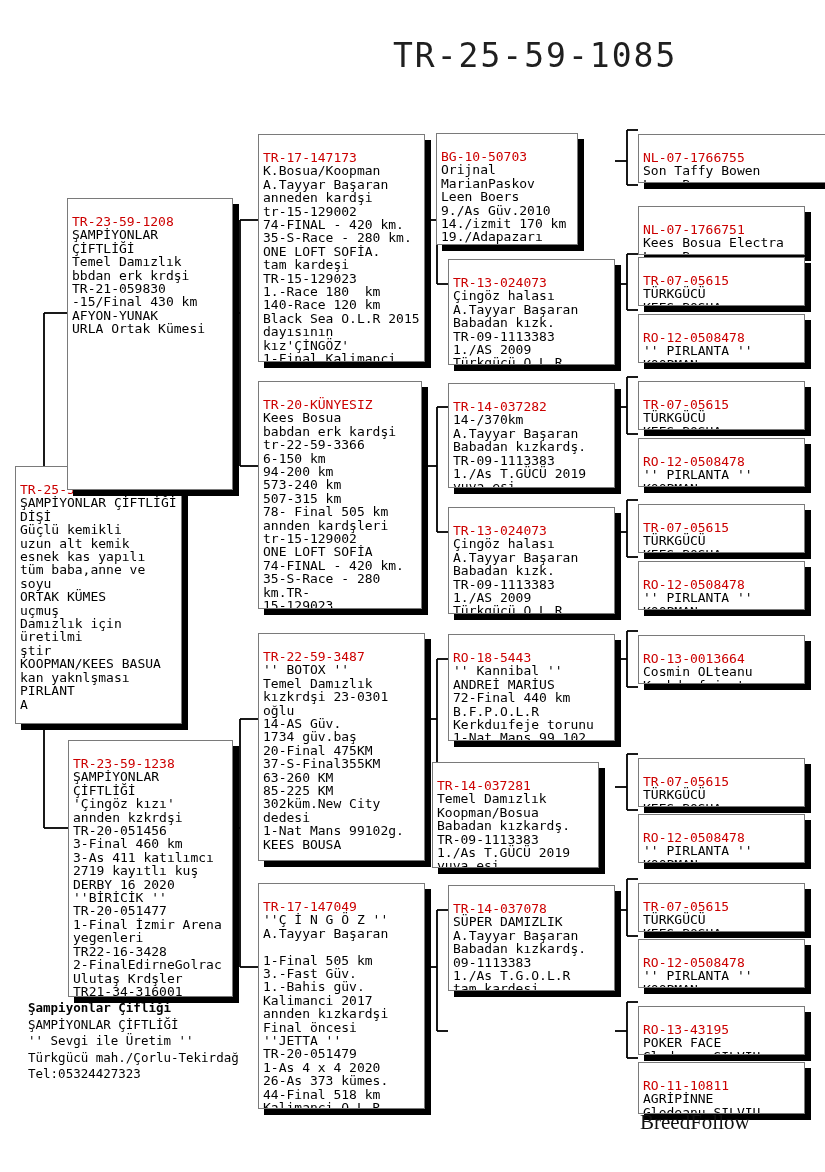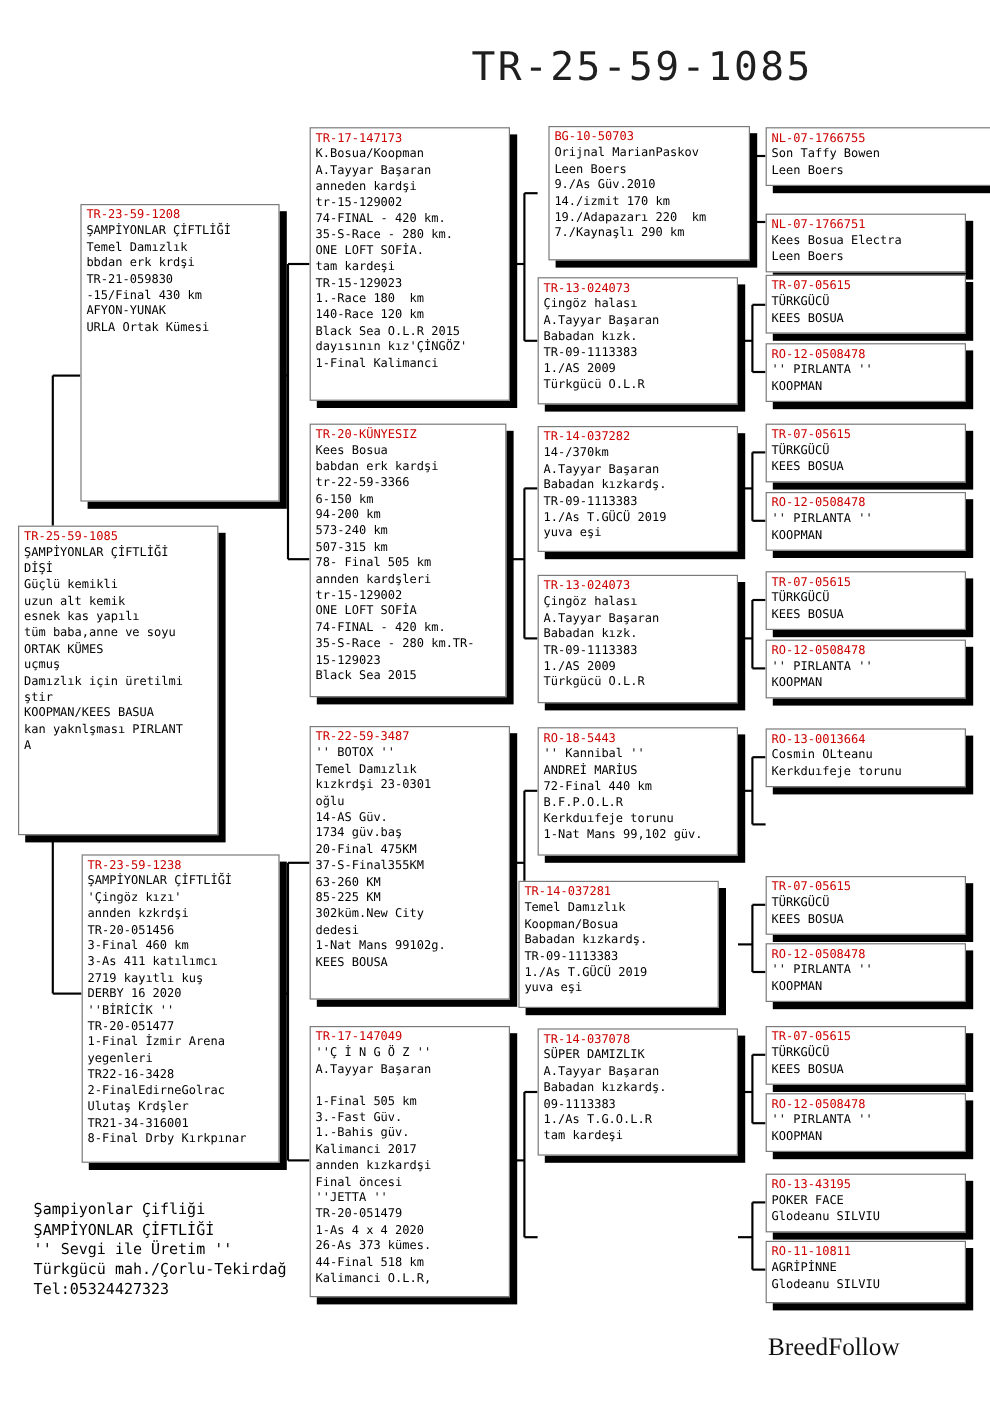--- a/index.html
+++ b/index.html
@@ -2,26 +2,26 @@
 <html><head>
 <meta charset="utf-8">
 <style>
   html,body{margin:0;padding:0;background:#fff;}
   .page{position:relative;width:825px;height:1172px;background:#ffffff;overflow:hidden;
         font-family:"DejaVu Sans Mono",monospace;}
   .title{position:absolute;left:393px;top:36px;font-size:33px;letter-spacing:2px;
          color:#1f1f1f;font-family:"DejaVu Sans Mono",monospace;white-space:nowrap;}
   svg.connectors{position:absolute;left:0;top:0;z-index:1;}
   .pbox{position:absolute;box-sizing:border-box;background:#ffffff;border:1px solid #7a7a7a;
-        box-shadow:6px 6px 0 #000000;padding:2px 4px;z-index:2;overflow:hidden;
-        font-size:10px;line-height:13.4px;color:#000;}
+        box-shadow:6px 6px 0 #000000;padding:16px 4px;z-index:2;overflow:hidden;
+        font-size:13px;line-height:13.4px;color:#000;margin-top:28px;}
   .ring{color:#cc0000;white-space:pre;}
   .pbody{white-space:pre-wrap;}
   .contact{position:absolute;left:28px;top:1000px;z-index:2;font-size:12.5px;line-height:16.5px;}
-  .contact .c1{font-weight:normal;}
+  .contact .c1{font-weight:bold;}
   .contact .crest{white-space:pre-wrap;}
   .brand{position:absolute;left:640px;top:1110px;z-index:2;font-family:Liberation Serif, serif;
          font-size:21px;color:#111;}
 </style>
 </head>
 <body>
 
 <div class="page">
 
   <div class="title">TR-25-59-1085</div>
@@ -104,21 +104,21 @@
 tüm baba,anne ve soyu
 ORTAK KÜMES
 uçmuş
 Damızlık için üretilmi
 ştir
 KOOPMAN/KEES BASUA
 kan yaknlşması PIRLANT
 A</div>
   </div>
 
-  <div class="pbox" style="left:67px;top:170px;width:166px;height:248px">
+  <div class="pbox" style="left:67px;top:170px;width:166px;height:292px">
     <div class="ring">TR-23-59-1208</div>
     <div class="pbody">ŞAMPİYONLAR ÇİFTLİĞİ
 Temel Damızlık
 bbdan erk krdşi
 TR-21-059830
 -15/Final 430 km
 AFYON-YUNAK
 URLA Ortak Kümesi</div>
   </div>
   <div class="pbox" style="left:68px;top:712px;width:165px;height:257px">
@@ -206,21 +206,21 @@
 annden kızkardşi
 Final öncesi
 ''JETTA ''
 TR-20-051479
 1-As 4 x 4 2020
 26-As 373 kümes.
 44-Final 518 km
 Kalimanci O.L.R,</div>
   </div>
 
-  <div class="pbox" style="left:457px;top:105px;width:168px;height:112px">
+  <div class="pbox" style="left:436px;top:105px;width:142px;height:112px">
     <div class="ring">BG-10-50703</div>
     <div class="pbody">Orijnal MarianPaskov
 Leen Boers
 9./As Güv.2010
 14./izmit 170 km
 19./Adapazarı 220  km
 7./Kaynaşlı 290 km</div>
   </div>
   <div class="pbox" style="left:448px;top:231px;width:167px;height:106px">
     <div class="ring">TR-13-024073</div>

